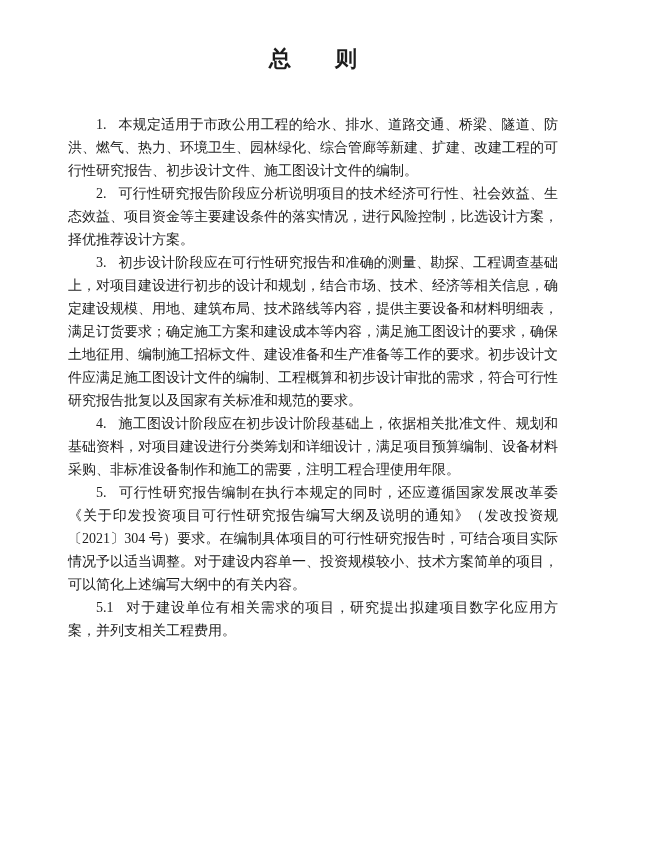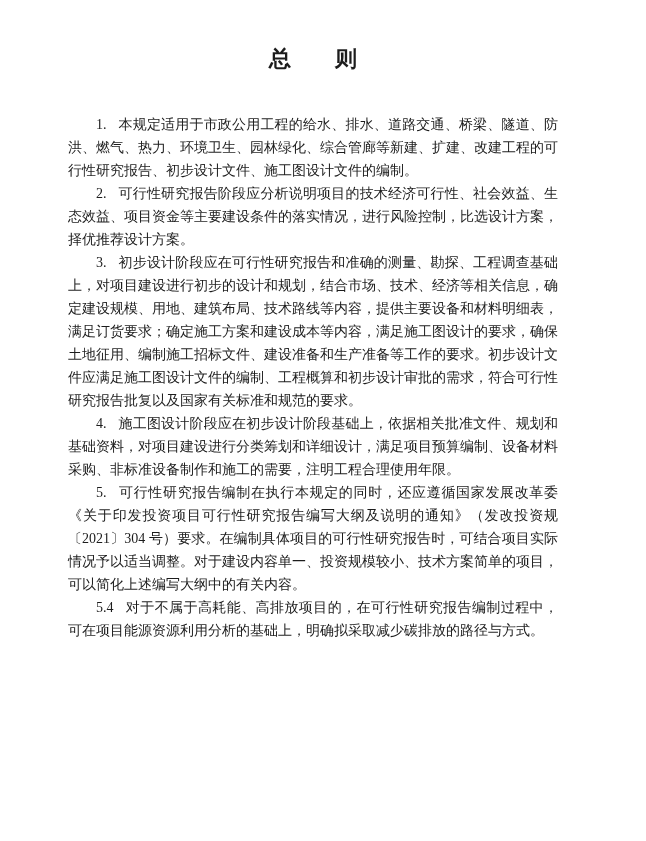--- a/index.html
+++ b/index.html
@@ -53,18 +53,18 @@
     <p class="para"><span class="num">1.</span><span>本规定适用于市政公用工程的给水、排水、道路交通、桥梁、隧道、防洪、燃气、热力、环境卫生、园林绿化、综合管廊等新建、扩建、改建工程的可行性研究报告、初步设计文件、施工图设计文件的编制。</span></p>
 
     <p class="para"><span class="num">2.</span><span>可行性研究报告阶段应分析说明项目的技术经济可行性、社会效益、生态效益、项目资金等主要建设条件的落实情况，进行风险控制，比选设计方案，择优推荐设计方案。</span></p>
 
     <p class="para"><span class="num">3.</span><span>初步设计阶段应在可行性研究报告和准确的测量、勘探、工程调查基础上，对项目建设进行初步的设计和规划，结合市场、技术、经济等相关信息，确定建设规模、用地、建筑布局、技术路线等内容，提供主要设备和材料明细表，满足订货要求；确定施工方案和建设成本等内容，满足施工图设计的要求，确保土地征用、编制施工招标文件、建设准备和生产准备等工作的要求。初步设计文件应满足施工图设计文件的编制、工程概算和初步设计审批的需求，符合可行性研究报告批复以及国家有关标准和规范的要求。</span></p>
 
     <p class="para"><span class="num">4.</span><span>施工图设计阶段应在初步设计阶段基础上，依据相关批准文件、规划和基础资料，对项目建设进行分类筹划和详细设计，满足项目预算编制、设备材料采购、非标准设备制作和施工的需要，注明工程合理使用年限。</span></p>
 
     <p class="para"><span class="num">5.</span><span>可行性研究报告编制在执行本规定的同时，还应遵循国家发展改革委《关于印发投资项目可行性研究报告编写大纲及说明的通知》（发改投资规〔2021〕304 号）要求。在编制具体项目的可行性研究报告时，可结合项目实际情况予以适当调整。对于建设内容单一、投资规模较小、技术方案简单的项目，可以简化上述编写大纲中的有关内容。</span></p>
 
+    <p class="para"><span class="num">5.1</span><span>对于建设单位有相关需求的项目，研究提出拟建项目数字化应用方案，并列支相关工程费用。</span></p>
 
 
 
-    <p class="para"><span class="num">5.4</span><span>对于不属于高耗能、高排放项目的，在可行性研究报告编制过程中，可在项目能源资源利用分析的基础上，明确拟采取减少碳排放的路径与方式。</span></p>
   </div>
 </div>
 
 </body></html>

